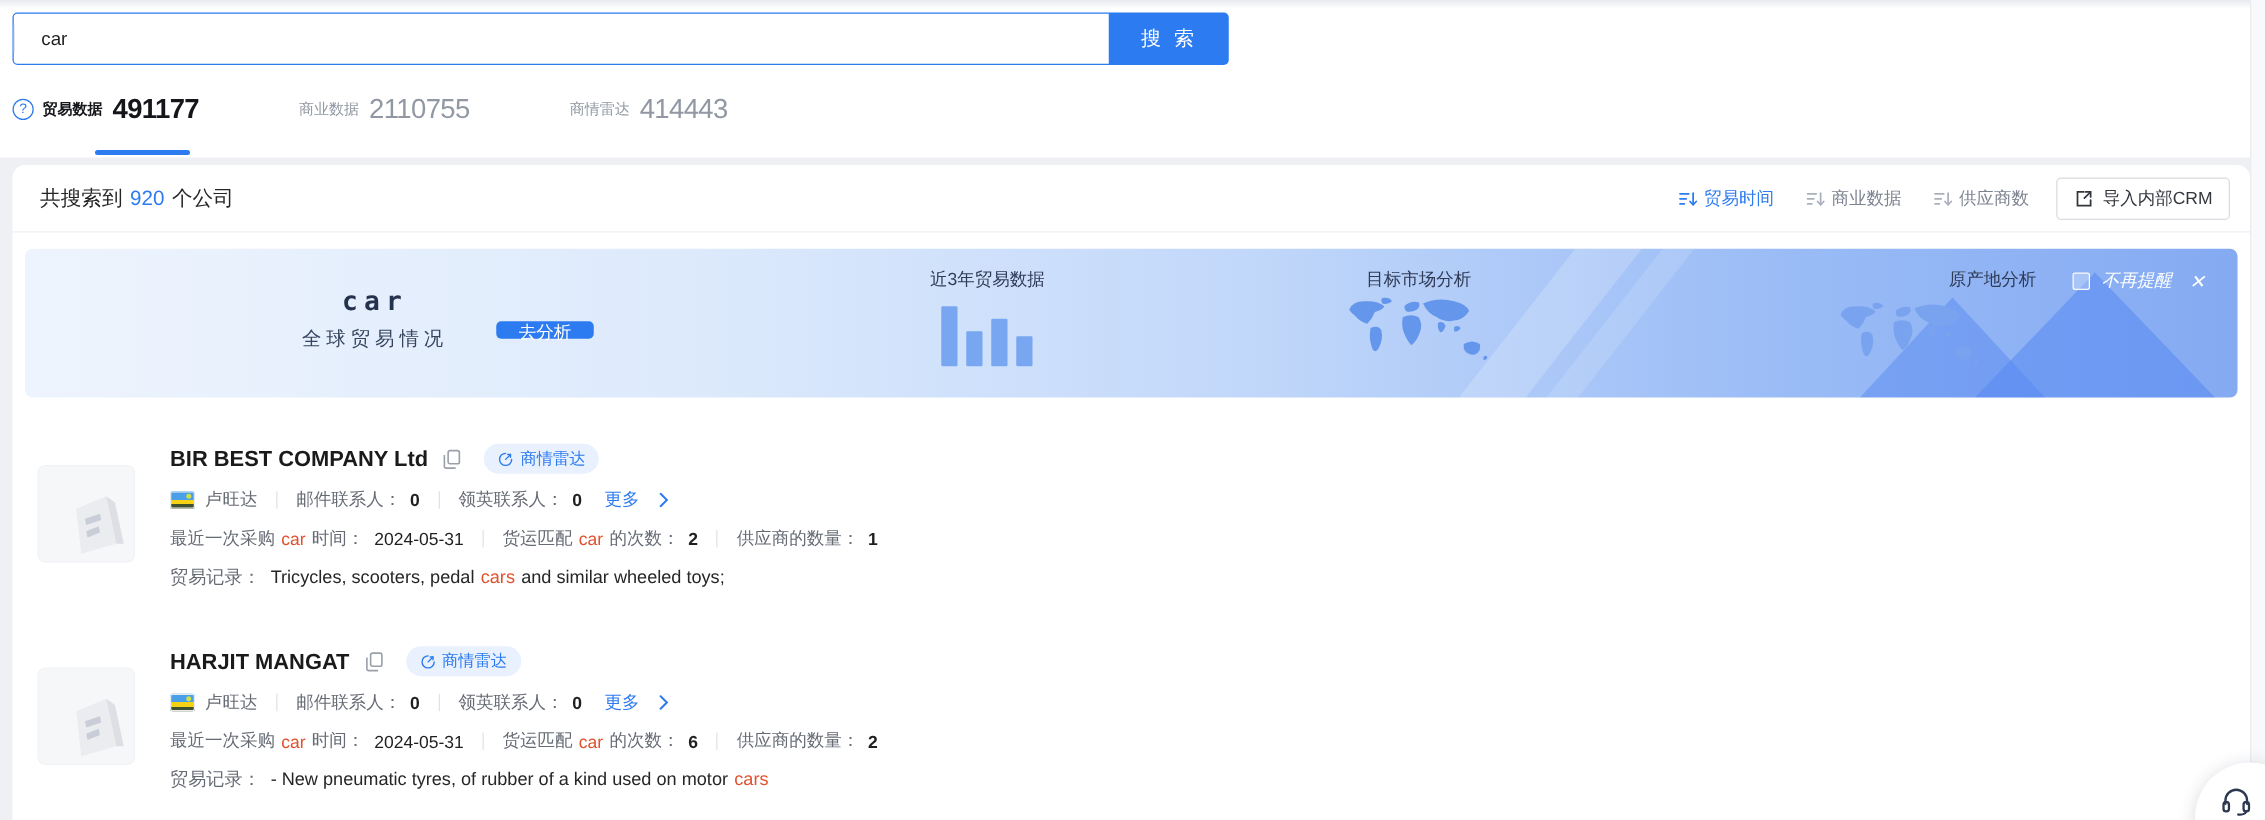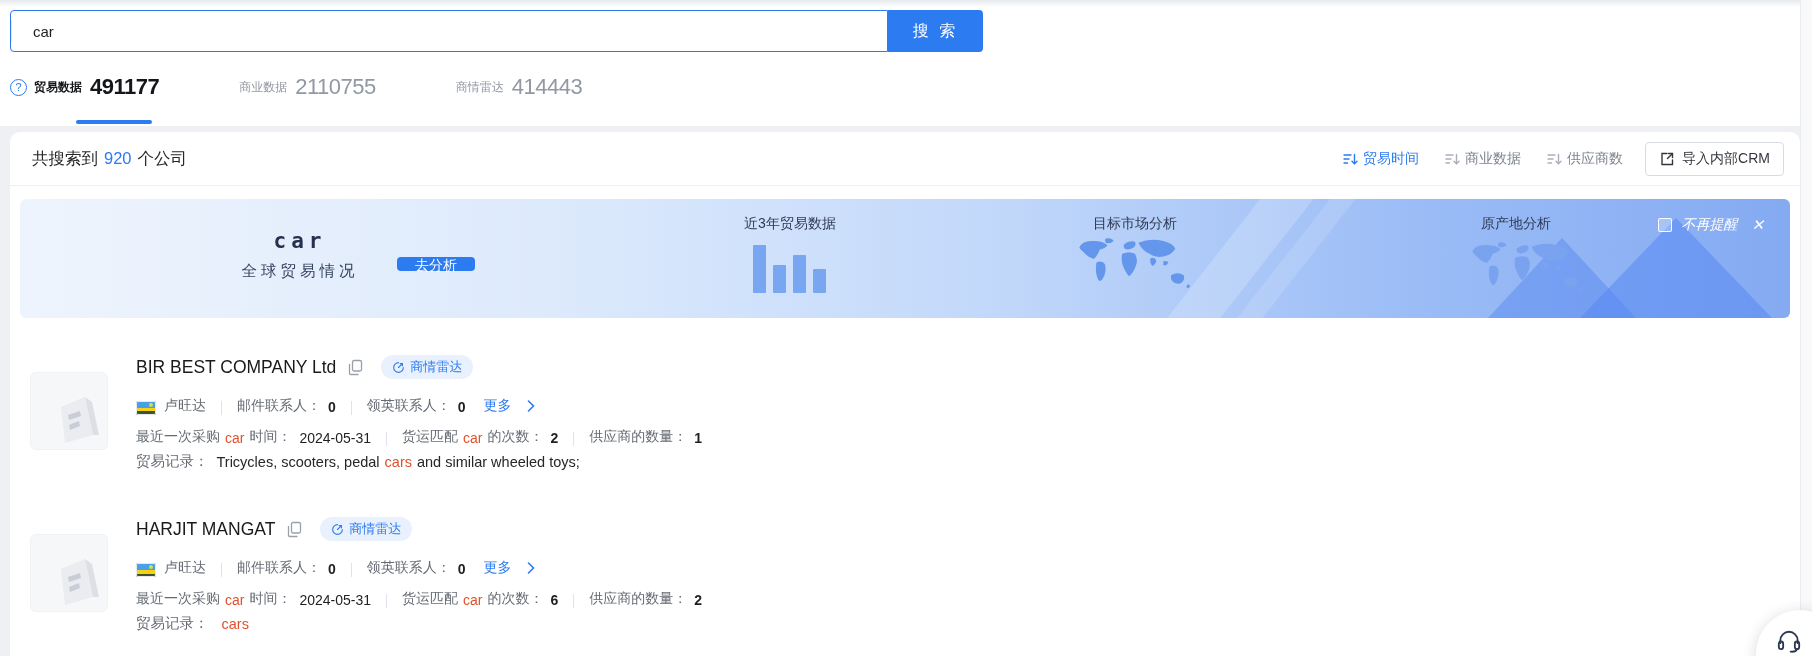--- a/index.html
+++ b/index.html
@@ -62,45 +62,45 @@
           border-bottom:100px solid rgba(88,137,243,.55); }
   .bn-keyword { position:absolute; left:180px; top:30px; width:200px; text-align:center;
                 font-family:"DejaVu Sans Mono", monospace; font-size:21px; letter-spacing:5px;
                 color:#25324d; font-weight:600; }
   .bn-subtitle { position:absolute; left:168px; top:62px; width:224px; text-align:center;
                  font-size:15.5px; letter-spacing:4px; color:#36455f; }
   .analyze-btn { position:absolute; left:377px; top:58px; width:78px; height:14px; background:#2d7bf0;
                  color:#fff; font-size:14px; border:none; border-radius:4px; cursor:pointer;
                  font-family:"Liberation Sans", sans-serif; }
   .bn-sec-label { position:absolute; top:16px; width:180px; text-align:center; font-size:14px; color:#2f3a55; }
-  .lbl1 { left:680px; } .lbl2 { left:1025px; } .lbl3 { left:1406px;font-family:Liberation Serif, serif; }
+  .lbl1 { left:680px; } .lbl2 { left:1025px; } .lbl3 { left:1484px;font-family:Liberation Serif, serif; }
   .mini-bars { position:absolute; left:733px; top:46px; width:80px; height:48px;
                display:flex; align-items:flex-end; gap:7px; }
   .mini-bars .bar { width:13px; background:#79a6f0; border-radius:1px; }
   .map-wrap { position:absolute; width:120px; height:56px; }
   .map2 { left:1055px; top:38px; } .map3 { left:1448px; top:42px; }
   .map2 svg path { fill:#6496ec; } .map3 svg path { fill:#7aa3ef; }
   .dismiss { position:absolute; right:26px; top:17px; display:flex; align-items:center; color:#fff;font-style:italic; }
   .dismiss-box { width:14px; height:14px; border:1px solid rgba(255,255,255,.95); border-radius:2px;
                  background:rgba(255,255,255,.25); cursor:pointer; }
   .dismiss-label { font-size:14px; margin-left:9px; }
   .dismiss-close { font-size:15px; margin-left:14px; cursor:pointer; }
 
   
   .card { position:absolute; left:20px; width:1744px; display:flex; gap:28px; }
   .card1 { top:218px; } .card2 { top:380px; }
   .thumb { width:78px; height:78px; margin-top:22px; background:#f6f7f9; border:1px solid #f1f2f5;
            border-radius:6px; flex:0 0 auto; overflow:hidden; cursor:pointer; }
   .card-body { padding-top:0; }
   .title-row { height:34px; display:flex; align-items:center; gap:10px; }
-  .cname { font-size:17.5px; font-weight:normal; color:#1a1a1a; cursor:pointer; }
+  .cname { font-size:17.5px; font-weight:bold; color:#1a1a1a; cursor:pointer; }
   .copy-icon { display:flex; cursor:pointer; margin-left:2px; }
   .badge { height:24px; border-radius:12px; background:#e8f1fd; color:#2d7bf0; font-size:13px;
            display:flex; align-items:center; gap:5px; padding:0 11px; margin-left:8px; cursor:pointer;text-align:right; }
-  .meta-row { height:31px; display:flex; align-items:flex-end; font-size:14px; color:#666b74; }
+  .meta-row { height:31px; display:flex; align-items:center; font-size:14px; color:#666b74; }
   .sep { width:1px; height:14px; background:#dfe2e8; margin:0 15px; }
   .flag { position:relative; width:20px; height:14px; border-radius:2px; margin-right:8px;
           box-shadow:0 0 0 1px #e9eaee inset;
           background:linear-gradient(180deg,#4aa0e8 0 50%,#f5d216 50% 75%,#41522f 75% 100%); }
   .flag i { position:absolute; right:3px; top:2px; width:4px; height:4px; border-radius:50%;
             background:#cfe04a; }
   .val { color:#1f1f1f; font-weight:bold; margin-left:7px; }
   .val-date { color:#1f1f1f; margin-left:8px; }
   .more-link { display:flex; align-items:center; gap:15px; color:#2d7bf0; margin-left:18px; cursor:pointer; }
   .kw-red { color:#e0512e; margin:0 5px; }
@@ -407,20 +407,21 @@
           <span>货运匹配</span>
           <span class="kw-red">car</span>
           <span>的次数：</span>
           <span class="val">6</span>
           <span class="sep"></span>
           <span>供应商的数量：</span>
           <span class="val">2</span>
         </div>
         <div class="record-row">
           <span class="rec-label">贸易记录：</span>
+          <span>- New pneumatic tyres, of rubber of a kind used on motor</span>
           <span class="kw-red">cars</span>
           <span></span>
         </div>
       </div>
     </div>
 
   </div>
 
   <div class="scrollbar-track"></div>
   <div class="fab">

